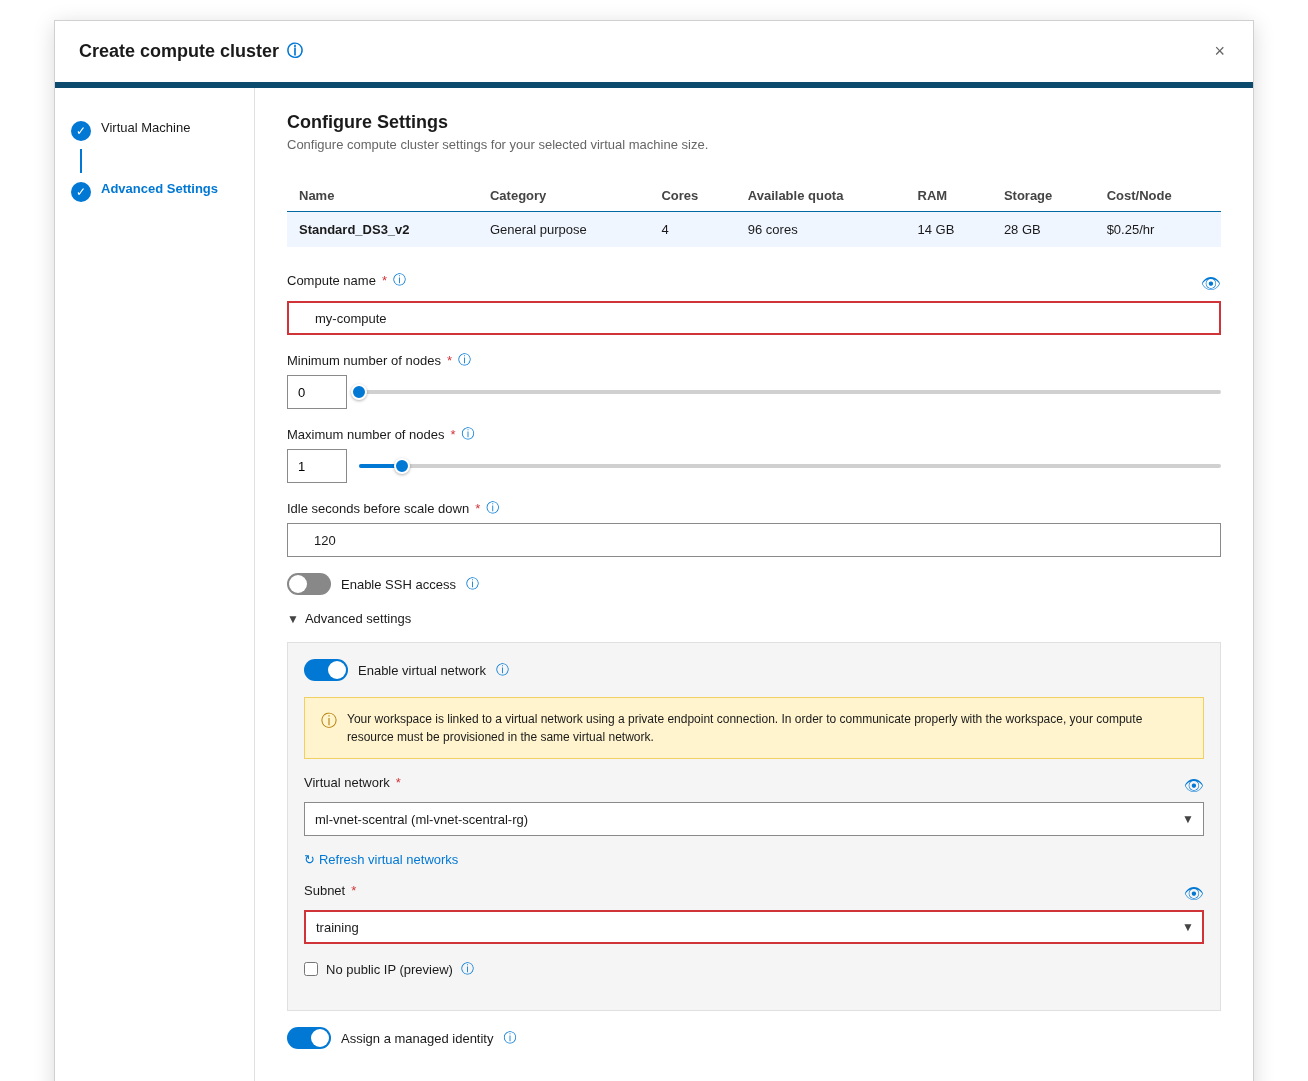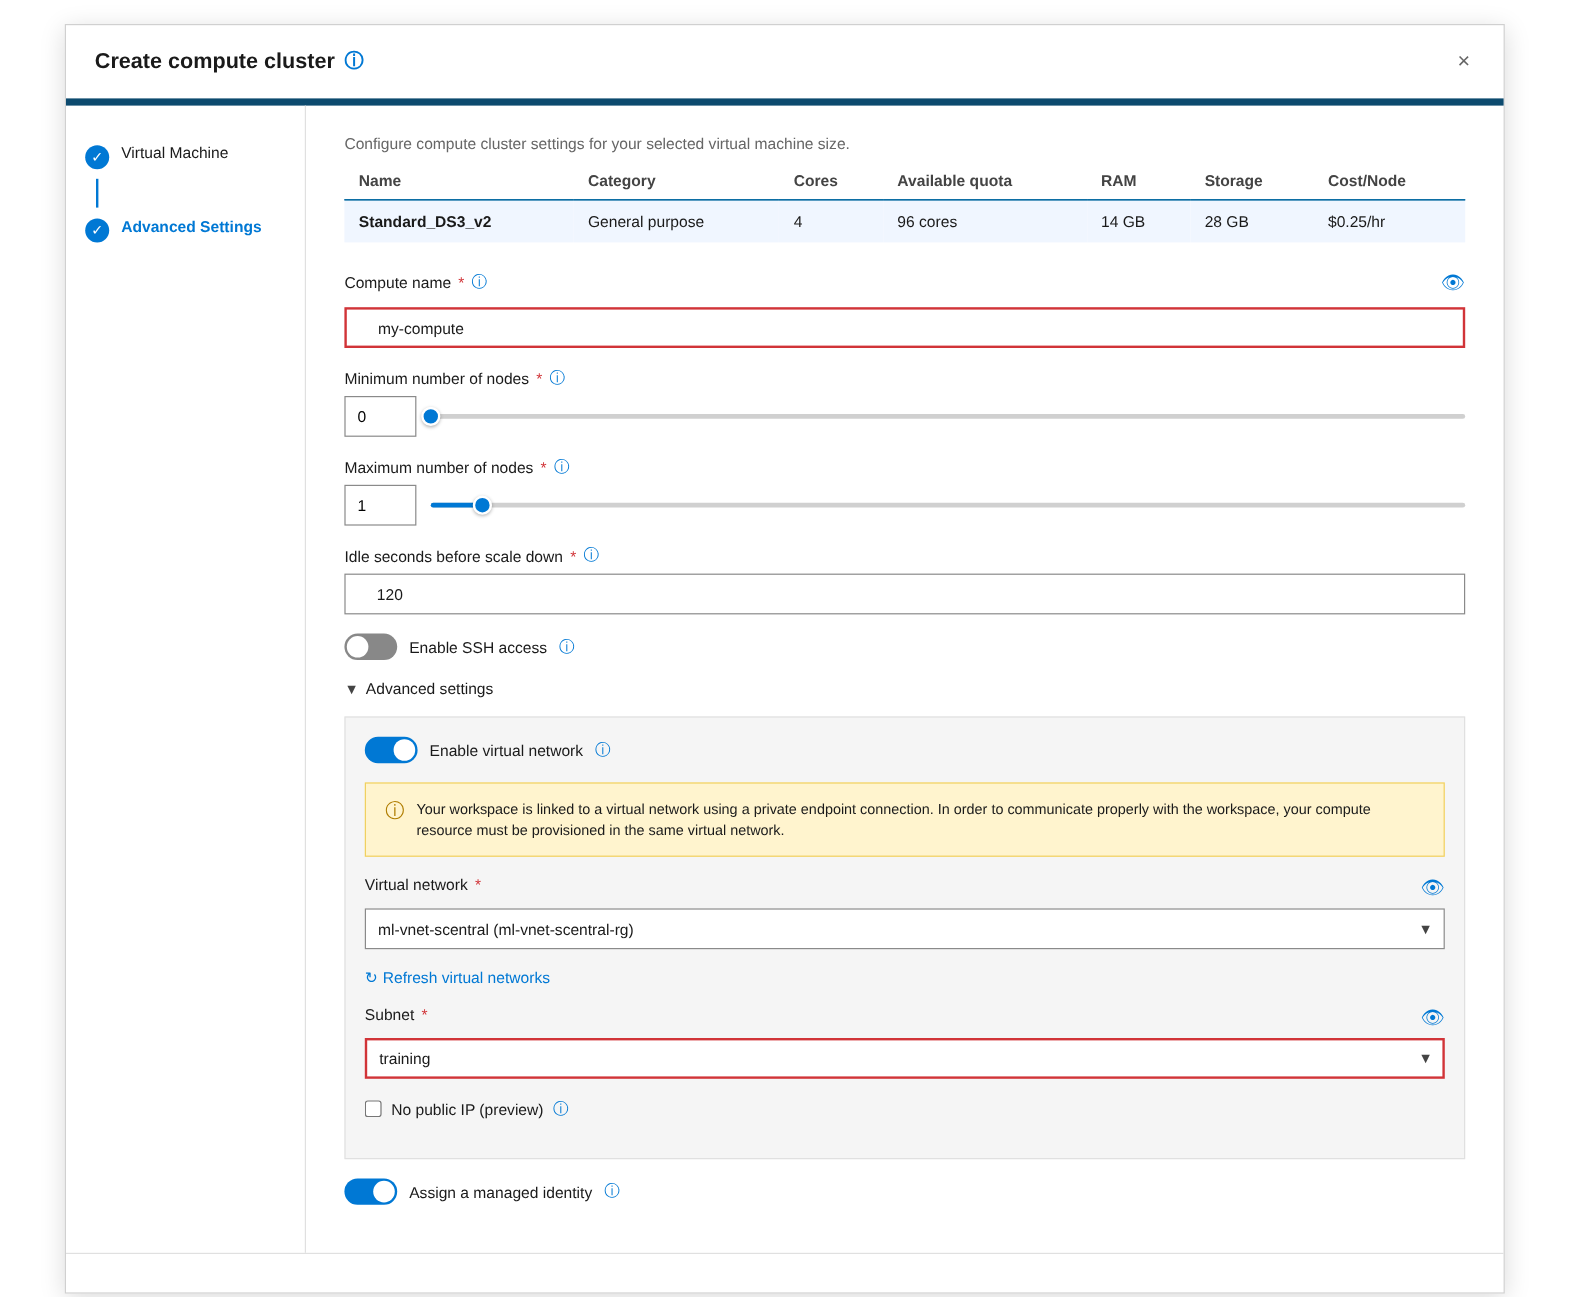--- a/index.html
+++ b/index.html
@@ -105,21 +105,21 @@
     .section-title {
       font-size: 18px;
       font-weight: 600;
       color: #1a1a1a;
       margin-bottom: 4px;
     }
 
     .section-subtitle {
       font-size: 13px;
       color: #666;
-      margin-bottom: 8px;
+      margin-bottom: 28px;
     }
 
     
     .vm-table {
       width: 100%;
       border-collapse: collapse;
       margin-bottom: 24px;
     }
 
     .vm-table th {
@@ -324,21 +324,21 @@
       right: 10px;
       top: 50%;
       transform: translateY(-50%);
       pointer-events: none;
       font-size: 12px;
       color: #444;
     }
 
     .field-header {
       display: flex;
-      align-items: flex-start;
+      align-items: center;
       justify-content: space-between;
       margin-bottom: 6px;
     }
 
     .eye-icon {
       color: #0078d4;
       font-size: 16px;
       cursor: pointer;
     }
 
@@ -415,20 +415,21 @@
         <span class="sidebar-label">Virtual Machine</span>
       </div>
       <div class="step-connector"></div>
       <div class="sidebar-item active">
         <div class="step-icon">✓</div>
         <span class="sidebar-label">Advanced Settings</span>
       </div>
     </div>
 
     <div class="main-content">
+      <div class="section-title">Configure Settings</div>
       <div class="section-subtitle">Configure compute cluster settings for your selected virtual machine size.</div>
 
       <table class="vm-table">
         <thead>
           <tr>
             <th>Name</th>
             <th>Category</th>
             <th>Cores</th>
             <th>Available quota</th>
             <th>RAM</th>

